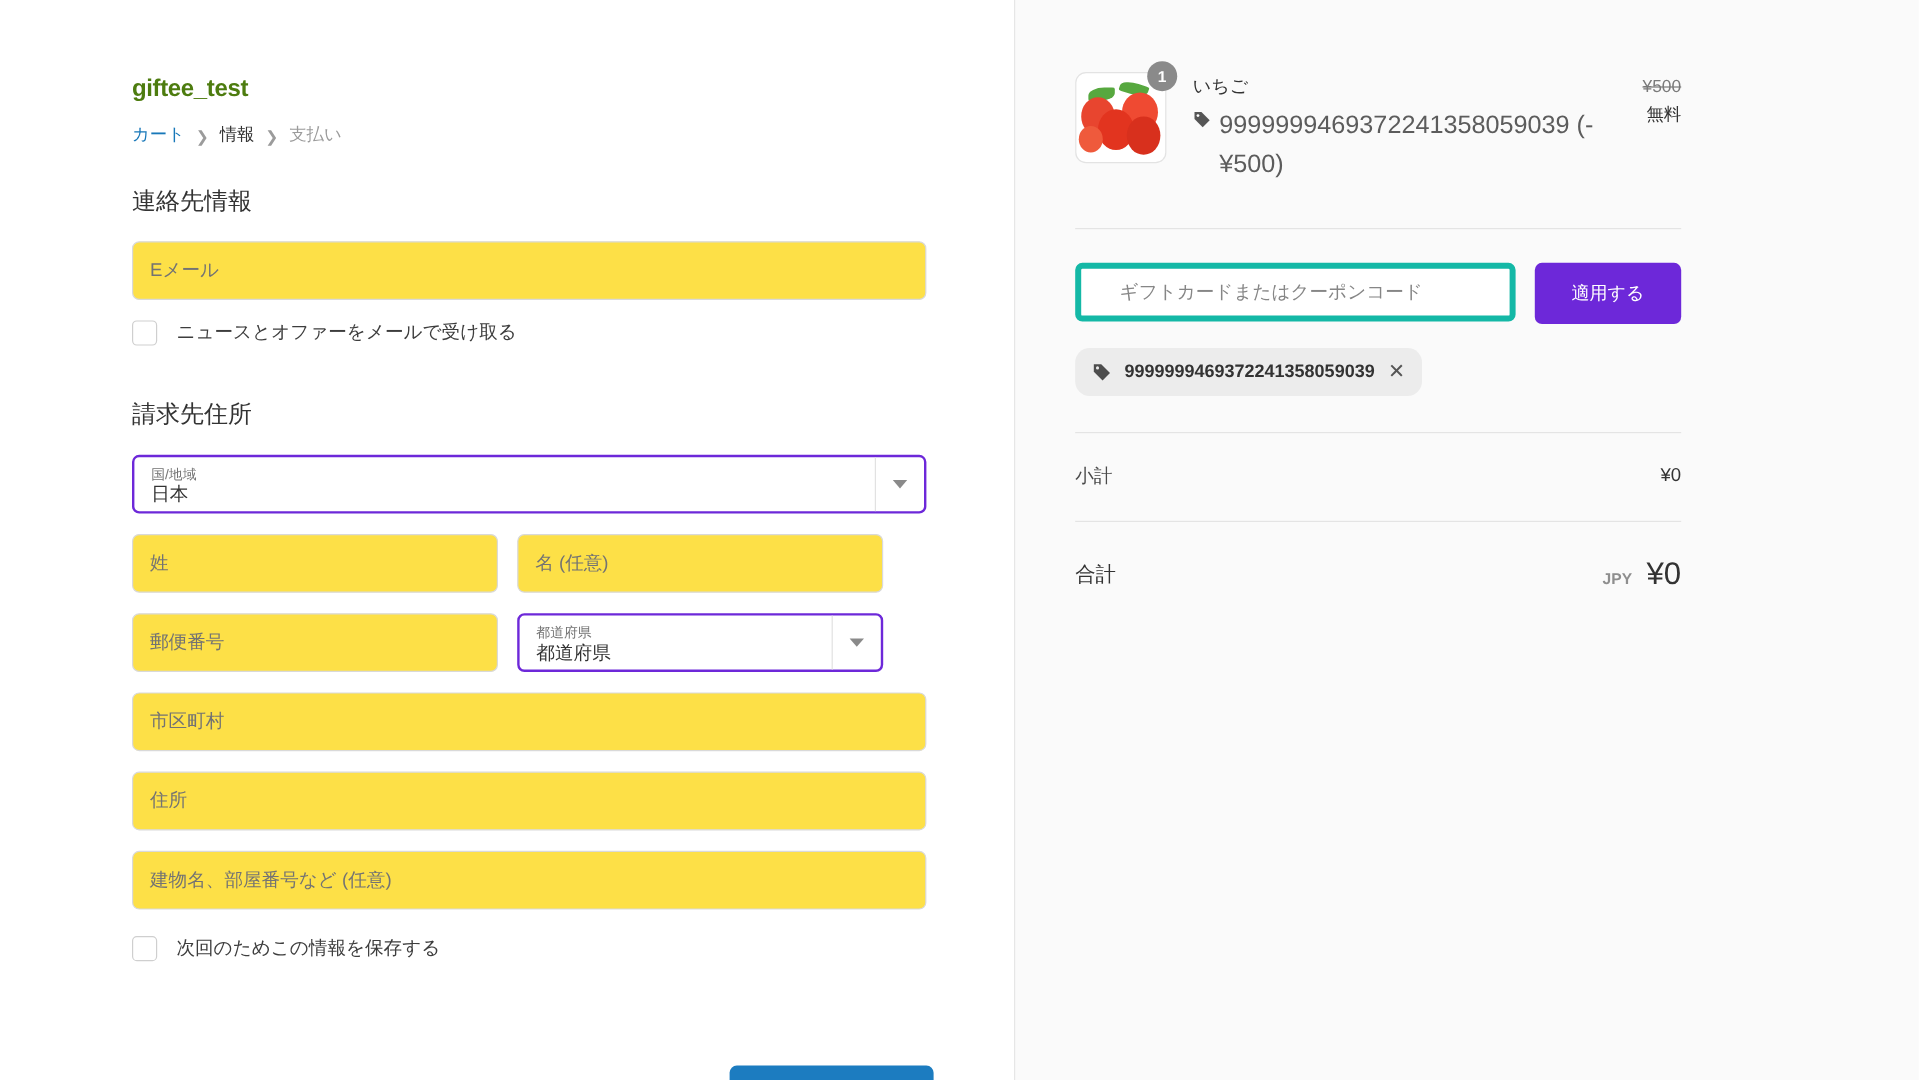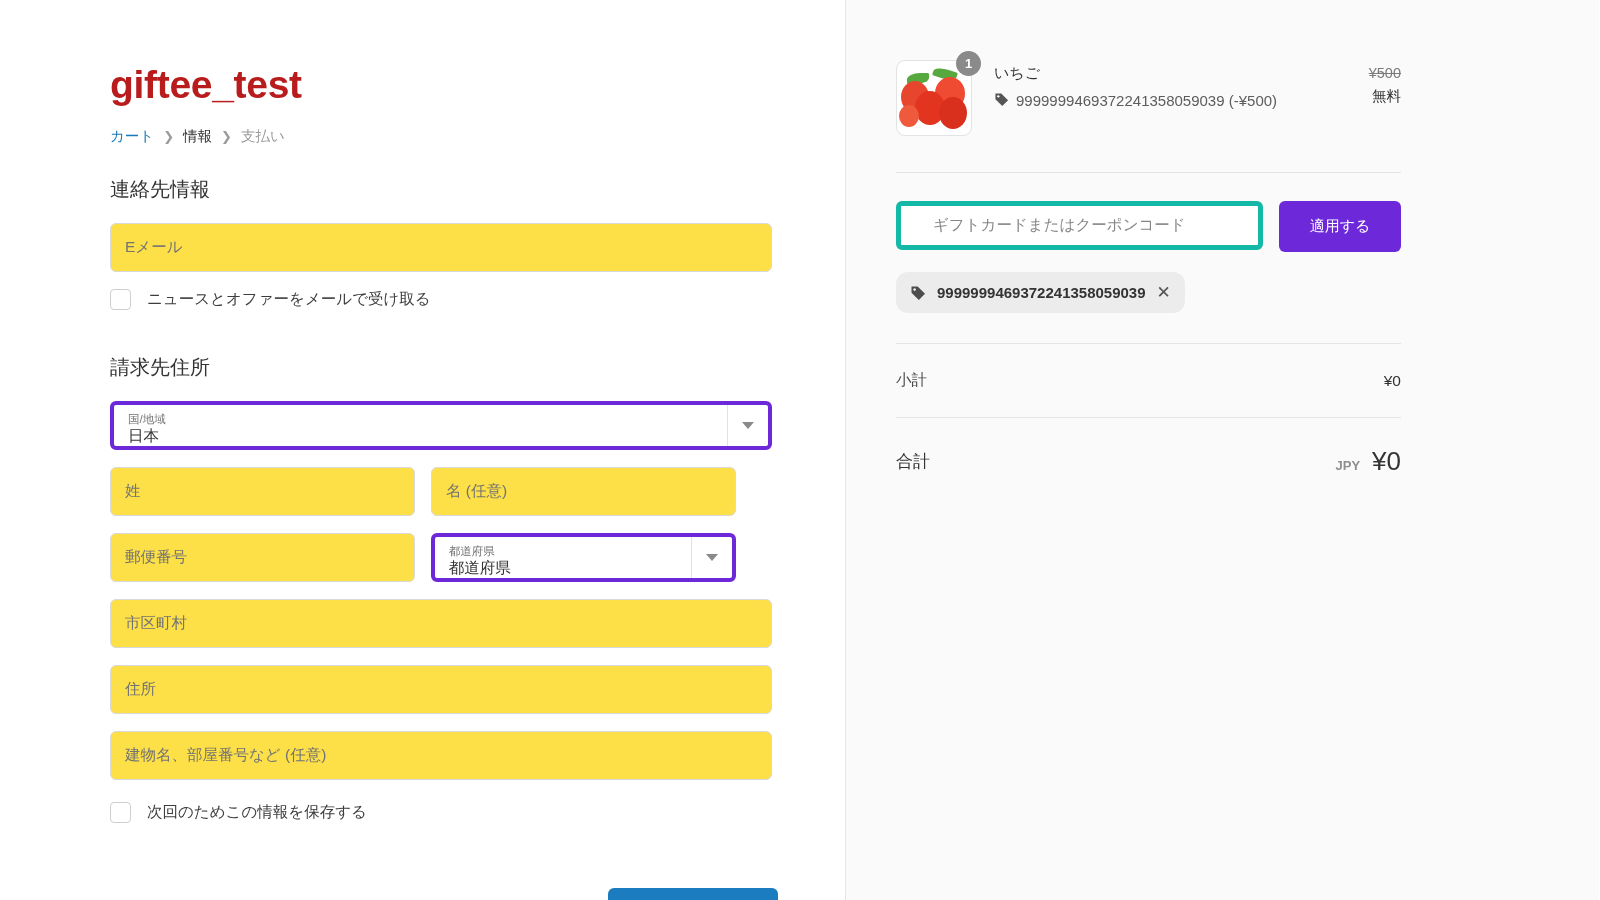--- a/index.html
+++ b/index.html
@@ -14,21 +14,21 @@
   
   .left {
     width: 846px; height: 900px;
     background: #ffffff;
     position: relative;
     border-right: 1px solid #e6e6e6;
   }
   .left-inner { padding: 62px 0 0 110px; width: 736px; }
 
   .shop-title {
-    font-size: 39px; font-weight: 700; color: #b91c1c;
+    font-size: 20px; font-weight: 700; color: #4d7c0f;
     letter-spacing: -0.3px; line-height: 1.2;
   }
   .breadcrumb {
     margin-top: 20px;
     display: flex; align-items: center; gap: 9px;
     font-size: 14.5px; line-height: 1;
   }
   .bc-link { color: #1878b9; }
   .bc-current { color: #333333; }
   .bc-next { color: #9b9b9b; }
@@ -48,21 +48,21 @@
     padding: 0 14px;
     font-size: 15.5px; color: #737373;
     margin-bottom: 17px;
     position: relative;
   }
   .field.narrow { width: 323px; margin-bottom: 0; }
 
   .row { display: flex; gap: 16px; margin-bottom: 17px; }
 
   .select-field {
-    height: 49px; border: 4px solid #6d28d9; border-radius: 6px;
+    height: 49px; border: 2px solid #6d28d9; border-radius: 6px;
     background: #ffffff; position: relative;
     padding: 6px 14px 0 14px;
     display: flex; flex-direction: column; justify-content: center;
   }
   .select-field.full { width: 662px; margin-bottom: 17px; }
   .select-field.narrow { width: 323px; }
   .sel-label { font-size: 11.5px; color: #737373; line-height: 1.25; }
   .sel-value { font-size: 15.5px; color: #333333; line-height: 1.3; }
   .sel-caret {
     position: absolute; right: 14px; top: 0; bottom: 0;
@@ -117,21 +117,21 @@
   .qty-badge {
     position: absolute; top: -9px; right: -9px;
     width: 25px; height: 25px; border-radius: 50%;
     background: #8a8a8a; color: #ffffff;
     font-size: 13px; font-weight: 600;
     display: flex; align-items: center; justify-content: center;
   }
   .item-info { flex: 1; padding-top: 2px; }
   .item-name { font-size: 15px; color: #333333; line-height: 1.5; }
   .item-disc {
-    margin-top: 4px; font-size: 15px; color: #5c5c5c;
+    margin-top: 4px; font-size: 21px; color: #5c5c5c;
     line-height: 1.55; display: flex; gap: 7px; align-items: flex-start;
   }
   .tag-icon { flex: none; margin-top: 3px; }
   .item-price {
     text-align: right; flex: none; padding-top: 2px;
     font-size: 14.5px; line-height: 1.62;
   }
   .price-strike { color: #7a7a7a; text-decoration: line-through; }
   .price-free { color: #333333; }
 

